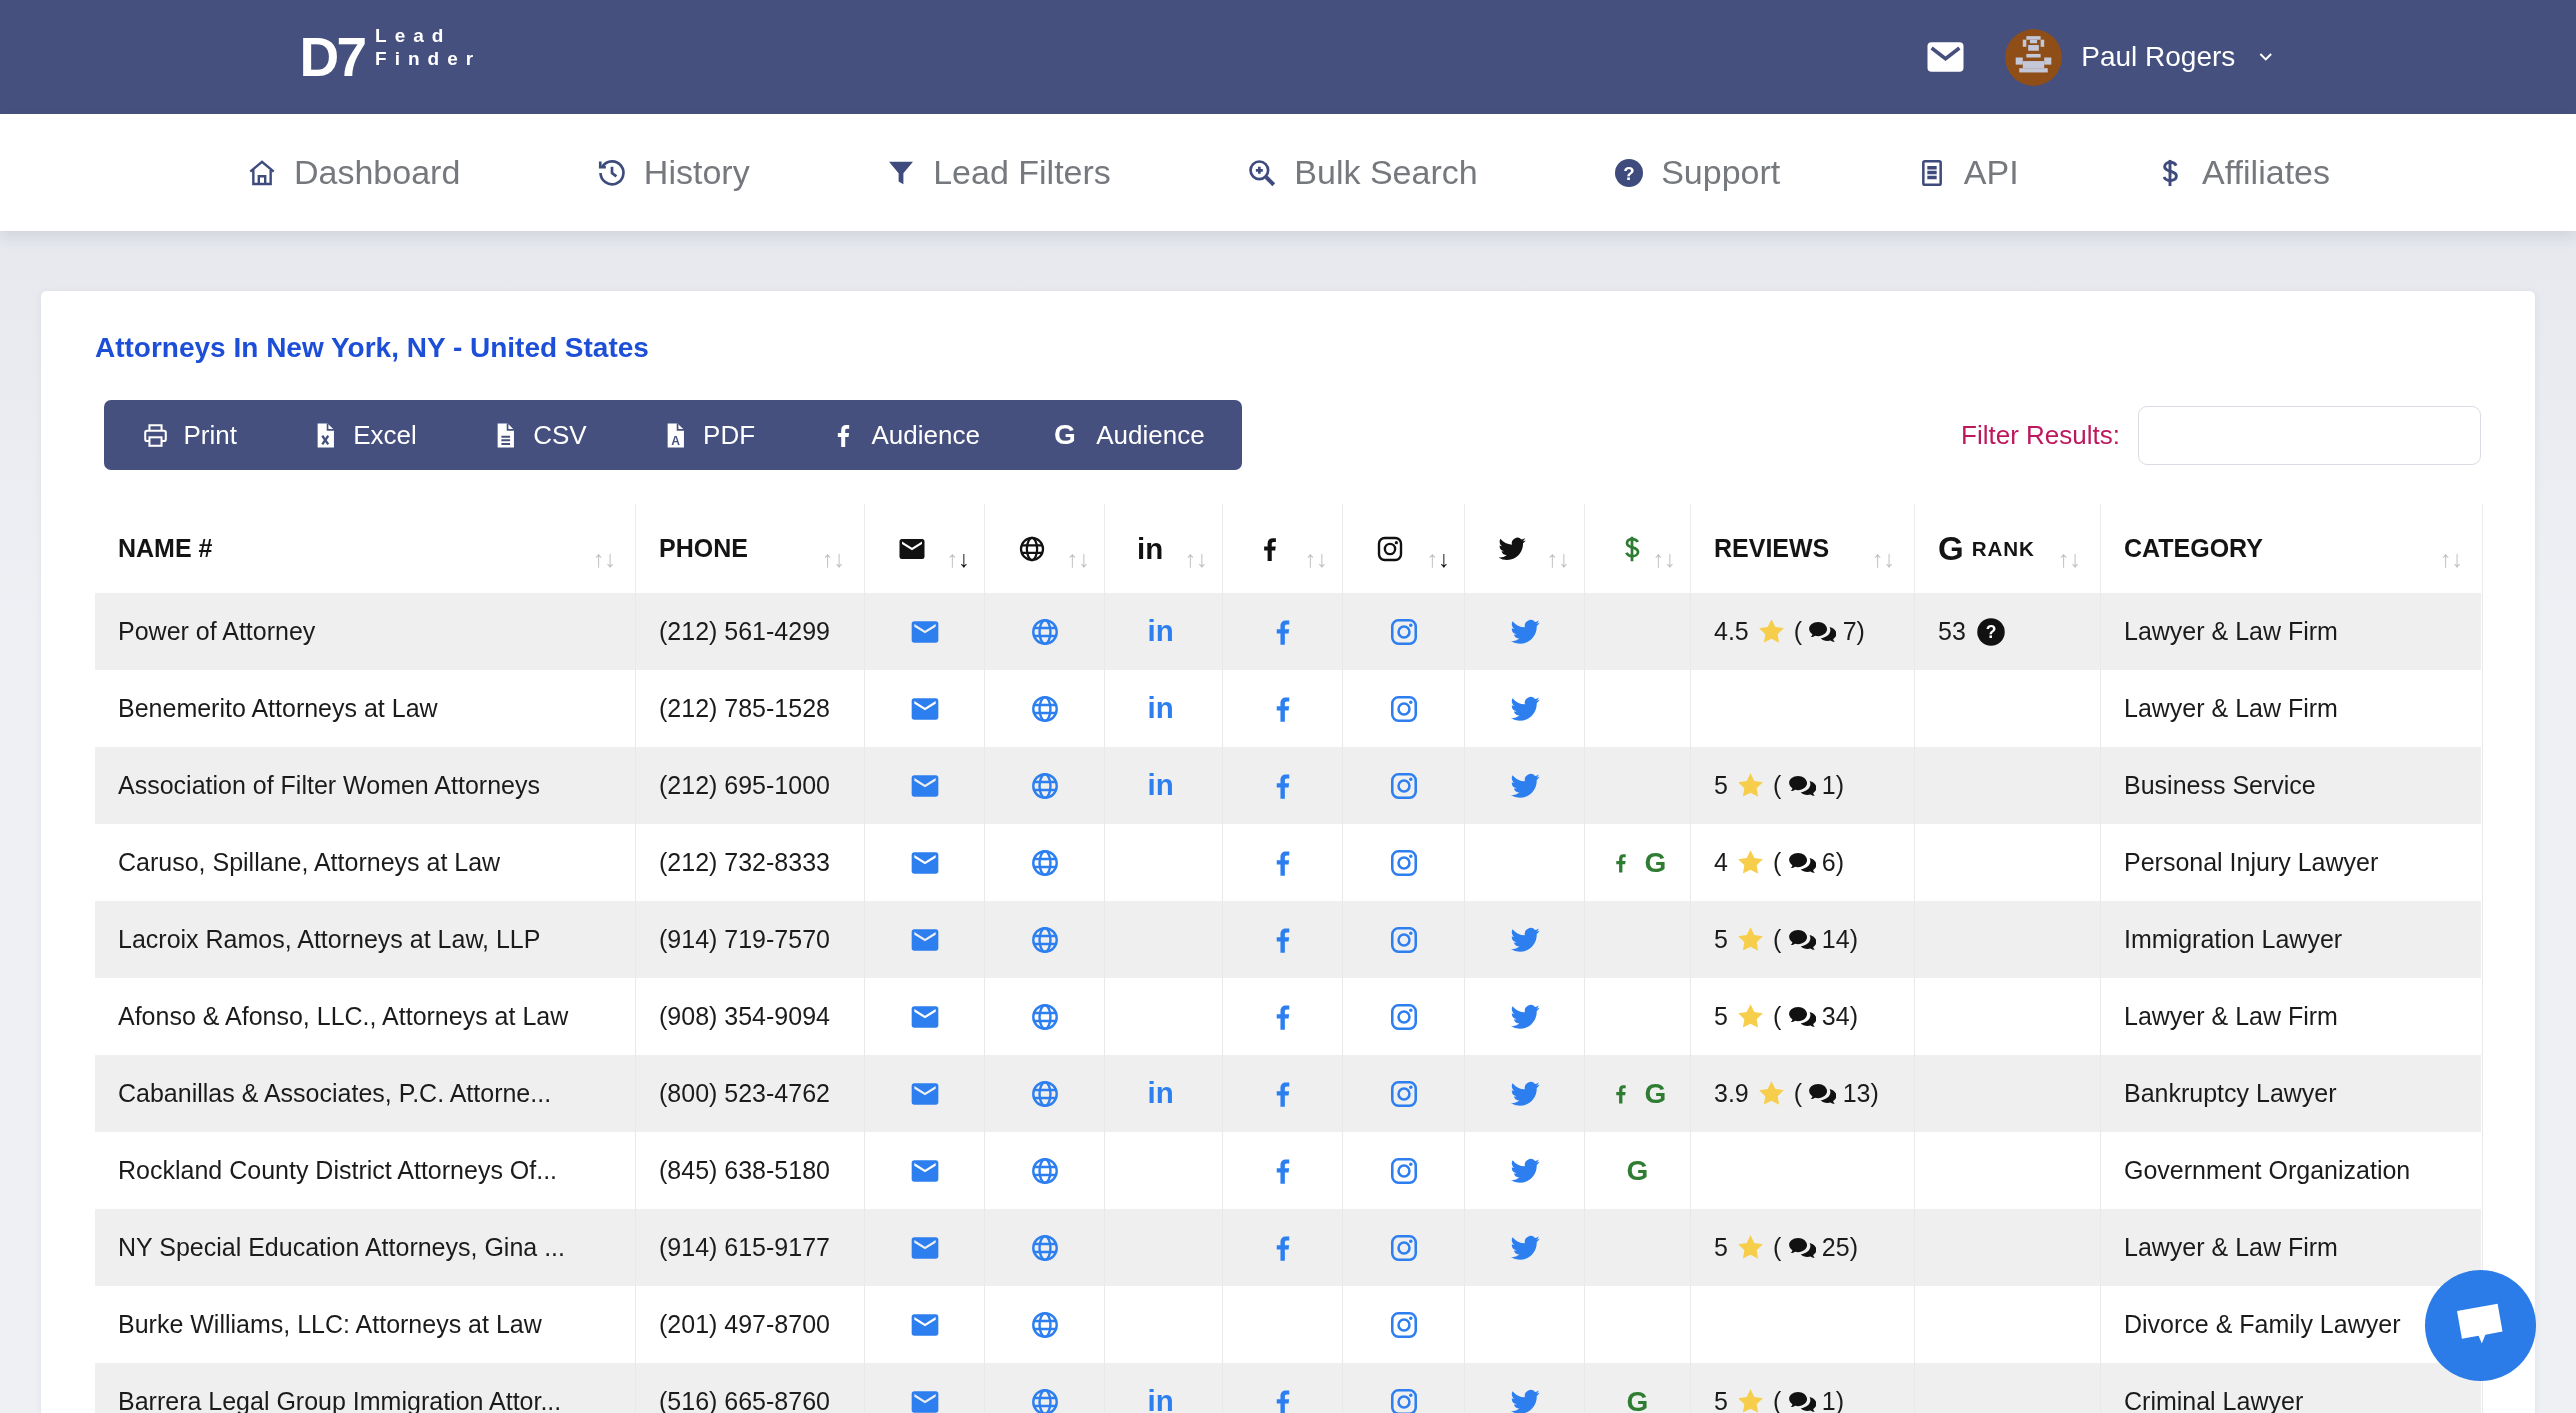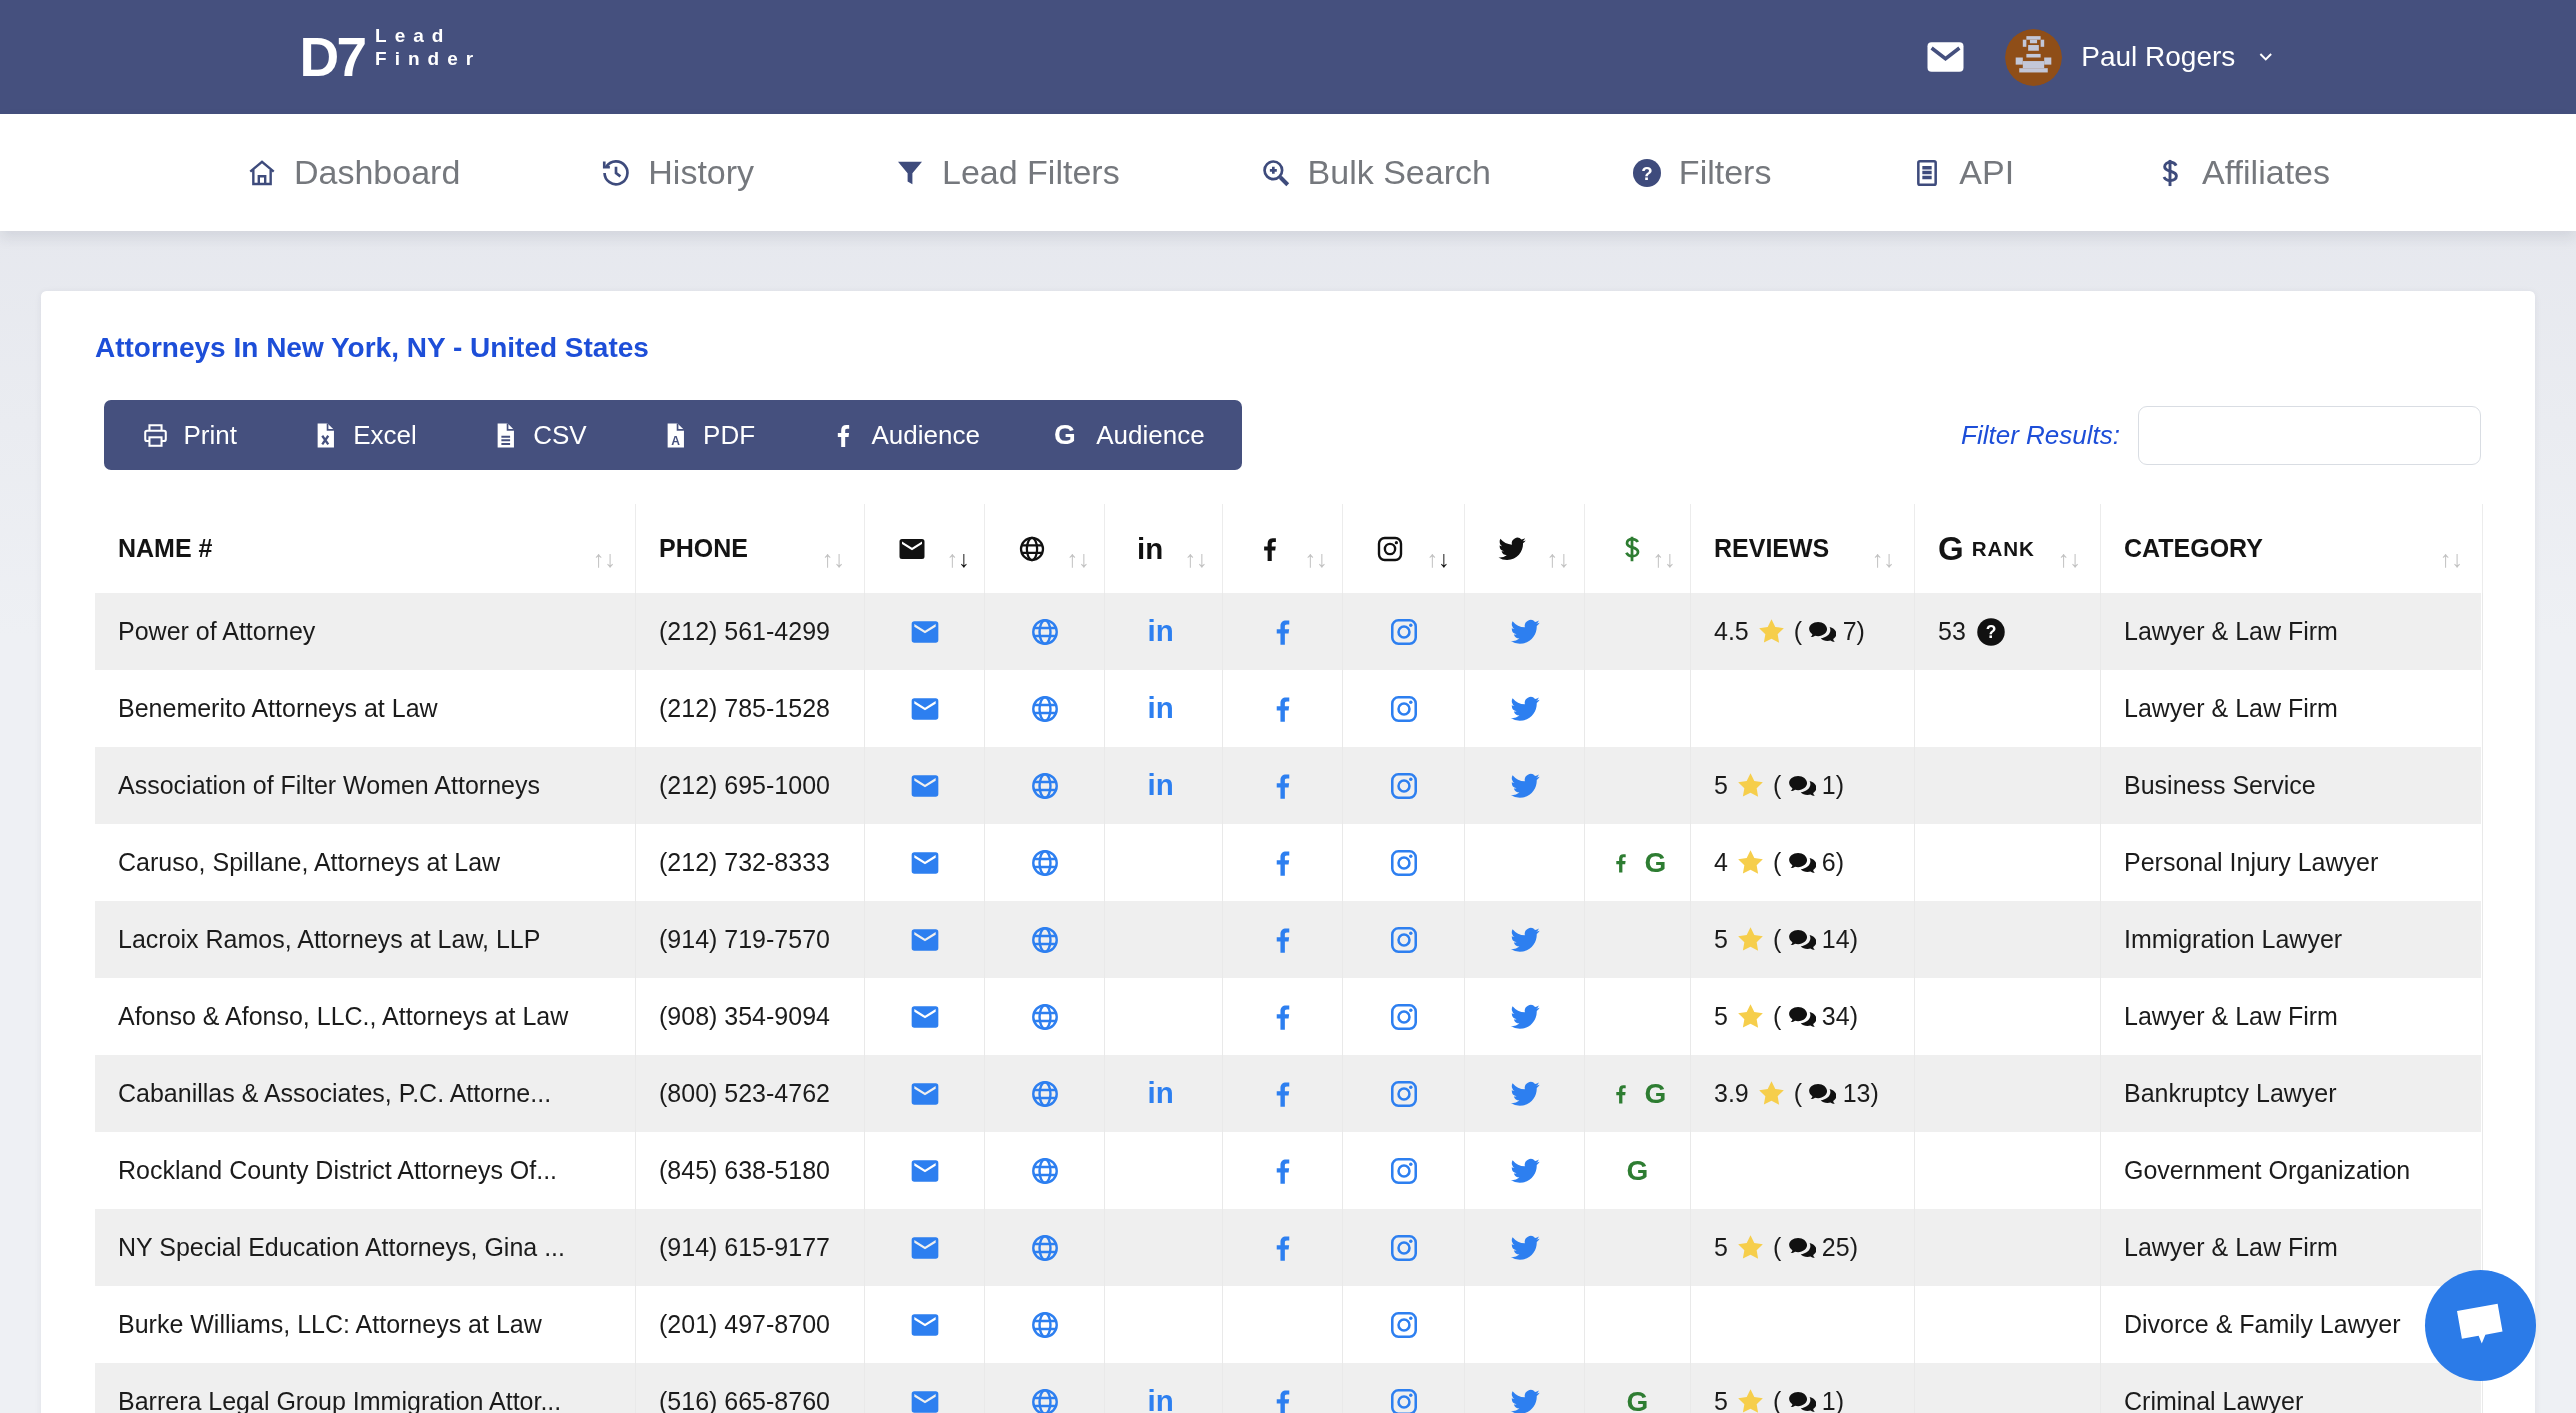--- a/index.html
+++ b/index.html
@@ -26,21 +26,21 @@
   
   .card{width:2386px;margin:60px auto 0;background:#fff;border-radius:5.4px;
         box-shadow:0 1.8px 7.2px rgba(40,45,70,.07);padding:41px 54px 72px;}
   .page-title{font-size:28px;font-weight:bold;color:#1d4ed8;margin:0 0 36px;}
   .toolbar{display:flex;align-items:center;justify-content:space-between;margin-bottom:34px;}
   .export-bar{display:flex;background:#45507e;border-radius:7px;height:70px;overflow:hidden;margin-left:9px;}
   .export-btn{display:flex;align-items:center;gap:13.4px;padding:0 37px;color:#fff;font-size:26px;cursor:pointer;}
   .export-ic{width:29px;height:29px;display:inline-flex;}
   .export-btn .g-glyph{color:#fff;font-size:28px;}
   .filter-box{display:flex;align-items:center;gap:18px;}
-  .filter-lbl{font-size:26px;color:#1d4ed8;font-style:italic;}
+  .filter-lbl{font-size:26px;color:#be185d;}
   .filter-input{width:309px;height:57px;border:1.8px solid #d9dde3;border-radius:9px;font-size:25px;padding:0 16px;outline:none;font-family:"Liberation Sans",sans-serif;}
   
   .table{--cols:541px 229px 120px 120px 118px 120px 122px 120px 106px 224px 186px 382px;}
   .t-header,.t-row{display:grid;grid-template-columns:var(--cols);}
   .t-header{height:89px;}
   .t-cell{display:flex;align-items:center;border-right:0.9px solid #ececec;min-width:0;}
   .th{font-size:25px;font-weight:bold;color:#141414;padding:0 19px 0 23px;}
   .th-icon{padding:0 14.3px 0 32px;}
   .hic{width:30px;height:30px;color:#111;display:inline-flex;}
   .th-ads .hic{color:#2e7d32;}
@@ -158,21 +158,21 @@
         </span>
         <span class="nav-lbl">Bulk Search</span>
       </div>
       <div class="nav-item">
         <span class="nav-ic">
           <svg viewBox="0 0 24 24">
             <circle cx="12" cy="12" r="10.5" fill="currentColor"></circle>
             <text x="12" y="17" text-anchor="middle" font-size="14" font-weight="bold" fill="#ffffff" font-family="Liberation Sans, sans-serif">?</text>
           </svg>
         </span>
-        <span class="nav-lbl">Filters</span>
+        <span class="nav-lbl">Support</span>
       </div>
       <div class="nav-item">
         <span class="nav-ic">
           <svg viewBox="0 0 24 24" fill="none" stroke="currentColor" stroke-width="1.9">
             <rect x="5.5" y="3.2" width="13" height="17.6" rx="1.2"></rect>
             <path d="M8.5 8h7M8.5 11.7h7M8.5 15.4h7" stroke-width="2.6"></path>
           </svg>
         </span>
         <span class="nav-lbl">API</span>
       </div>

